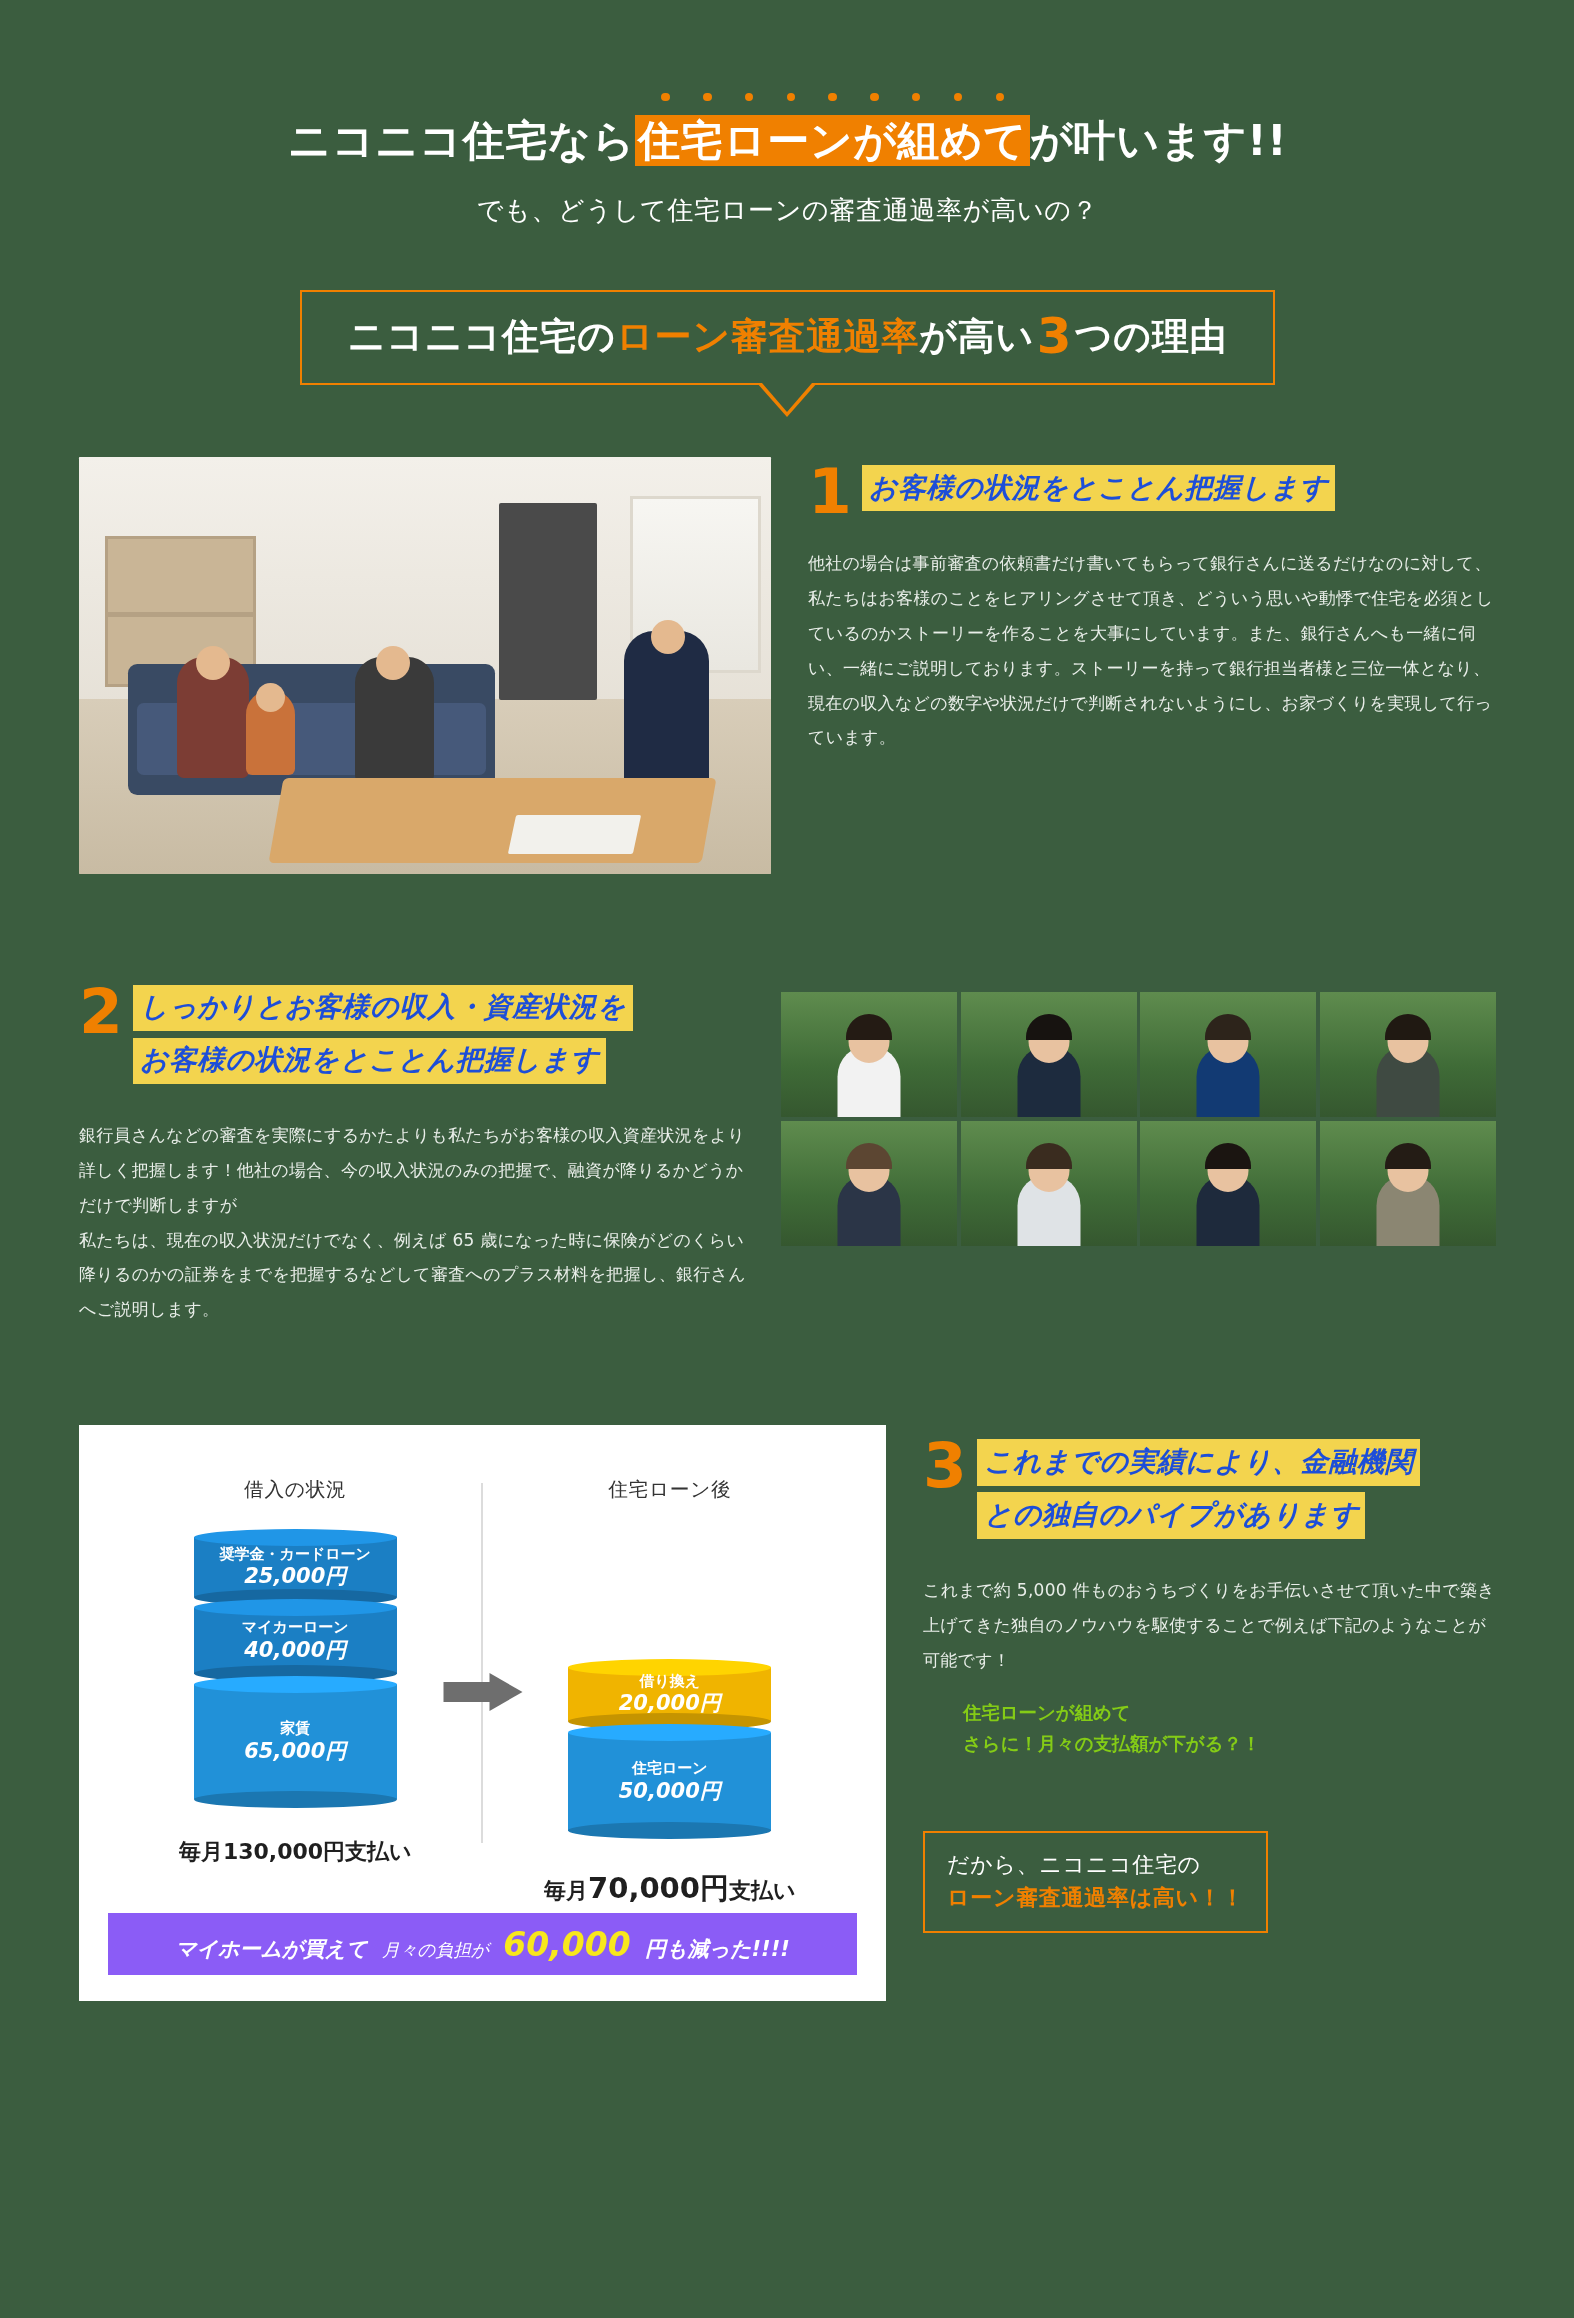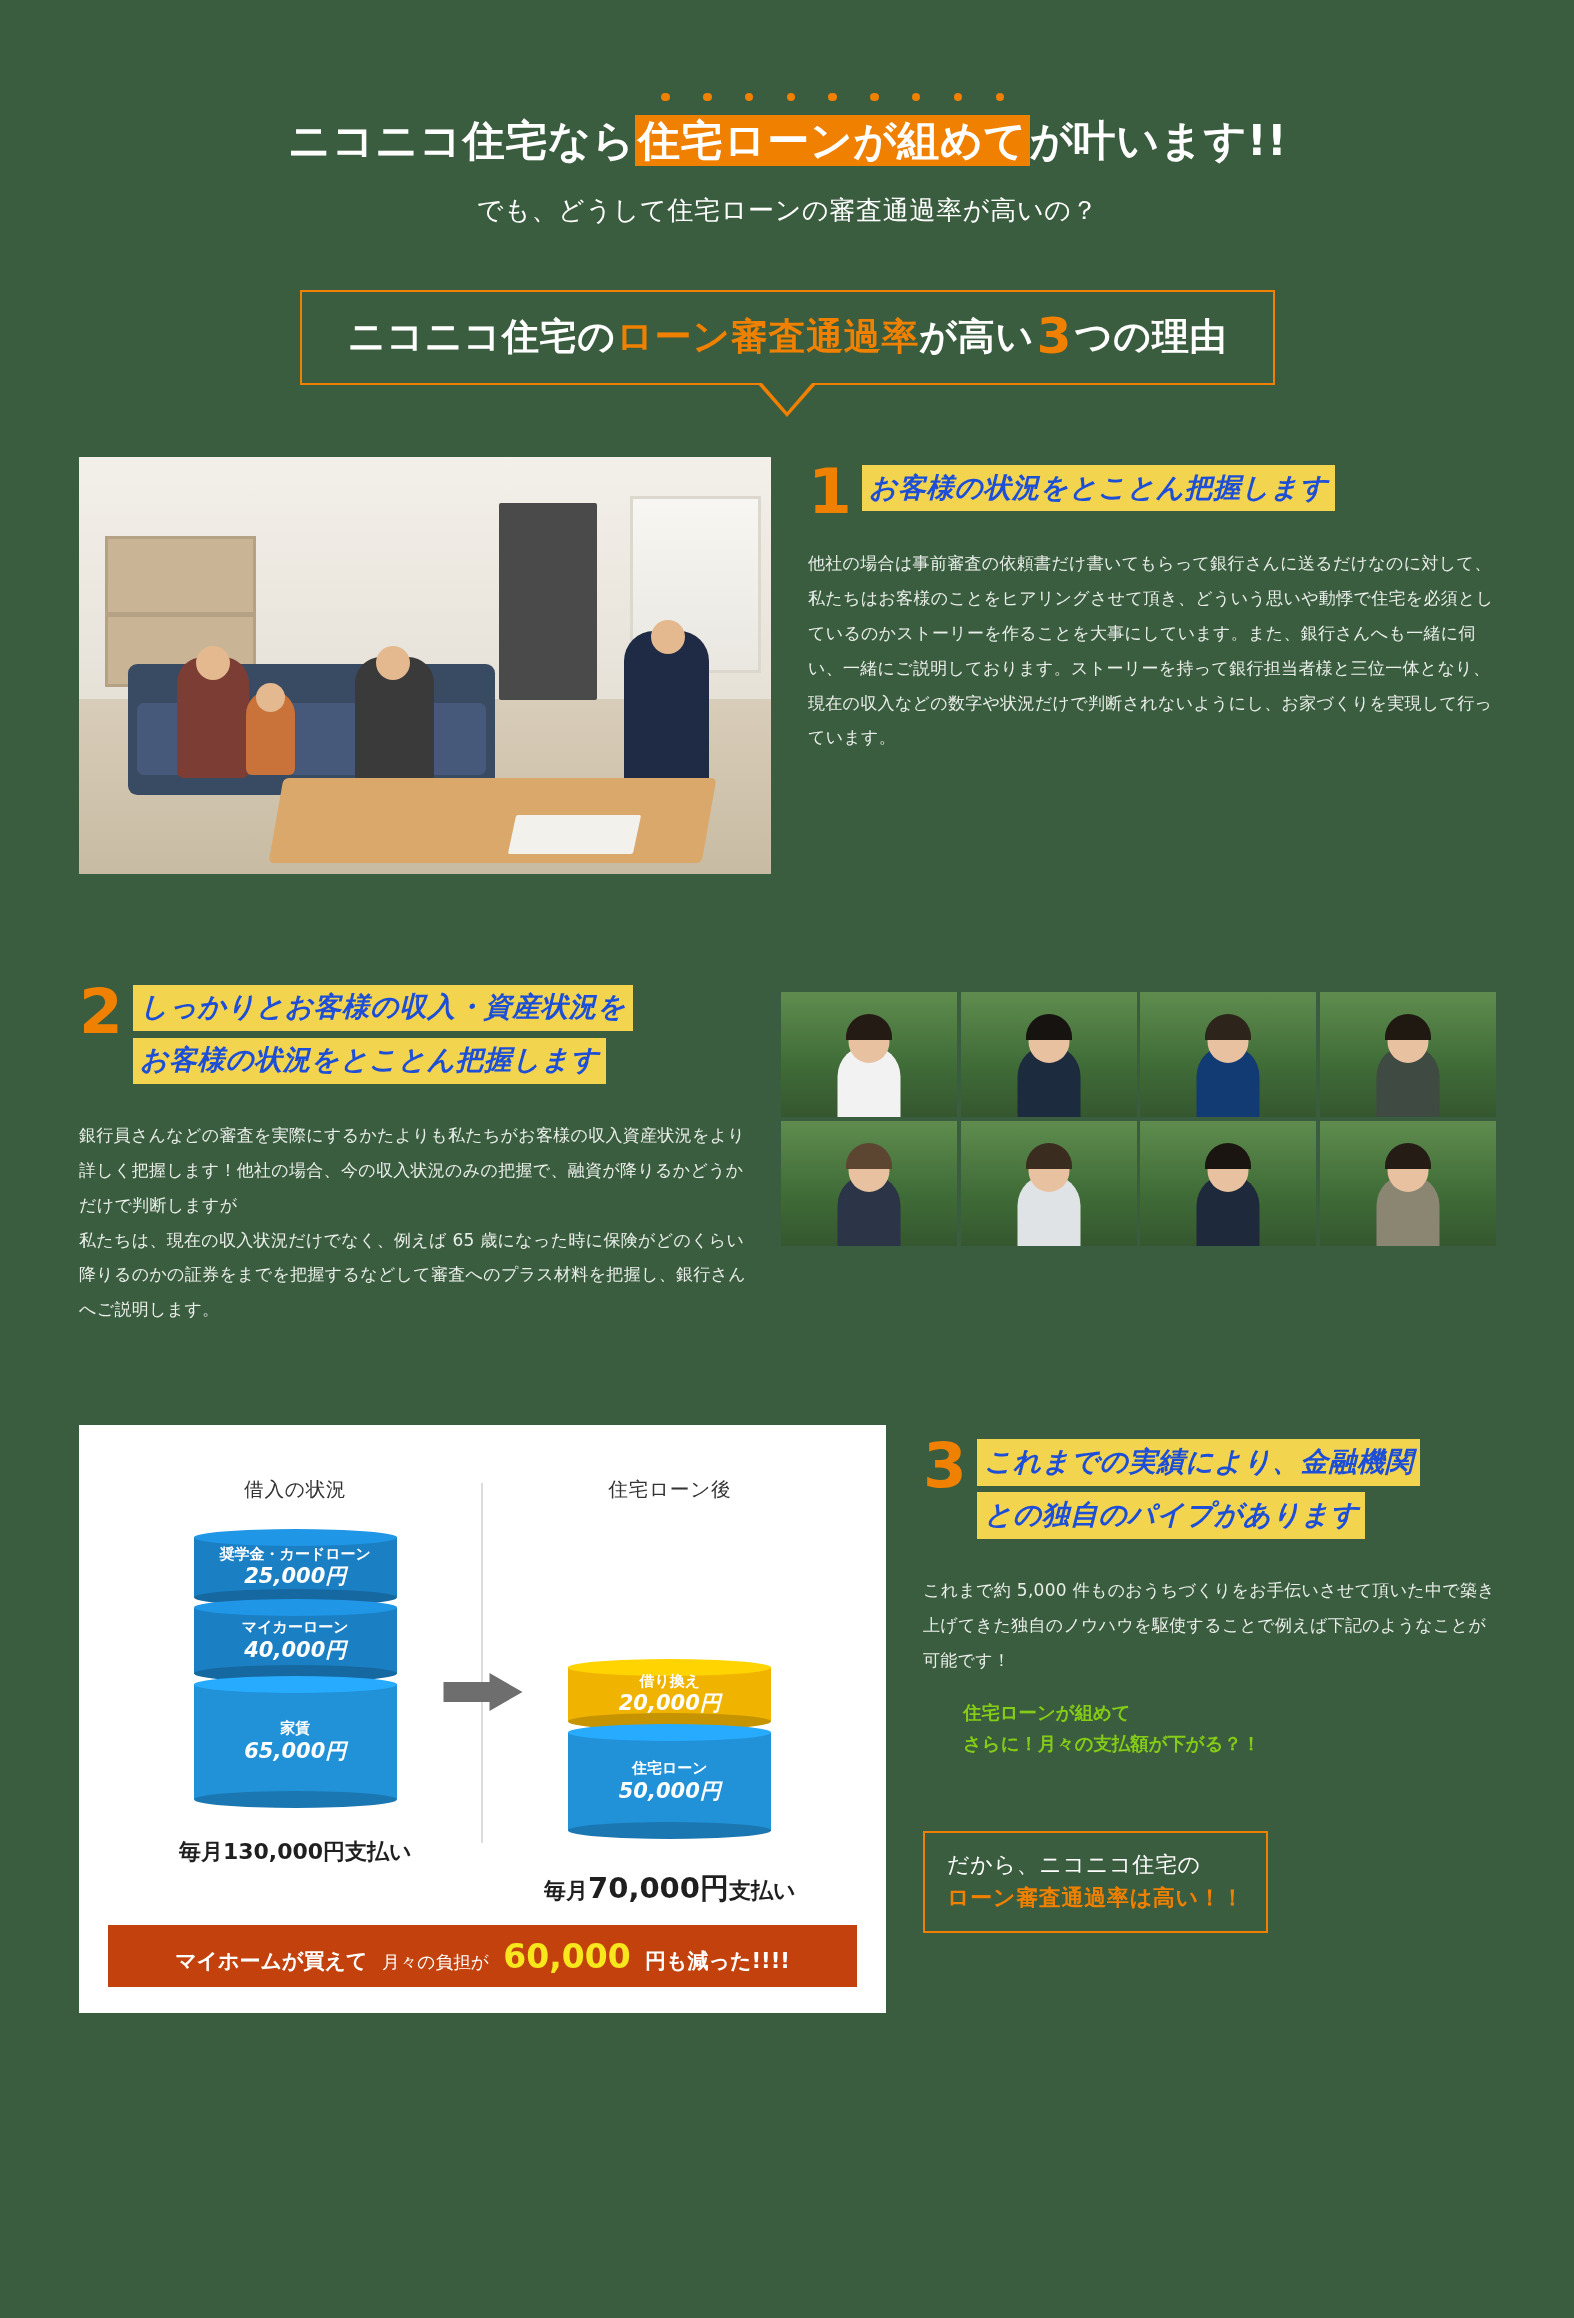--- a/index.html
+++ b/index.html
@@ -322,30 +322,31 @@
   .arrow-right .shaft {
     position:absolute; left:0; top:9.2px; width:49px; height:19.7px; background:#6e6e6e;
   }
   .arrow-right .tip {
     position:absolute; left:46px; top:0; width:0; height:0;
     border-top: 19px solid transparent;
     border-bottom: 19px solid transparent;
     border-left: 33px solid #6e6e6e;
   }
   .case-footer {
-    margin-top: 16px;
-    background: #c2410c;
+    margin-top: 4px;
+    background: #8b5cf6;
     color: #ffffff;
     font-weight: bold;
     padding: 11.8px 17px;
     display: flex;
     align-items: baseline;
     justify-content: center;
     gap: 14.4px;
     font-size: 21px;
+    font-style: italic;
   }
   .case-footer .small { font-size: 17.7px; font-weight: normal; }
   .case-footer .huge { font-size: 33px; color:#f8e71c; }
 
   .sec3-right { flex: 1; padding-top: 14.4px; }
   .orange-text {
     margin-top: 21px;
     font-size: 18.4px;
     line-height: 1.65;
     color: #84cc16;

